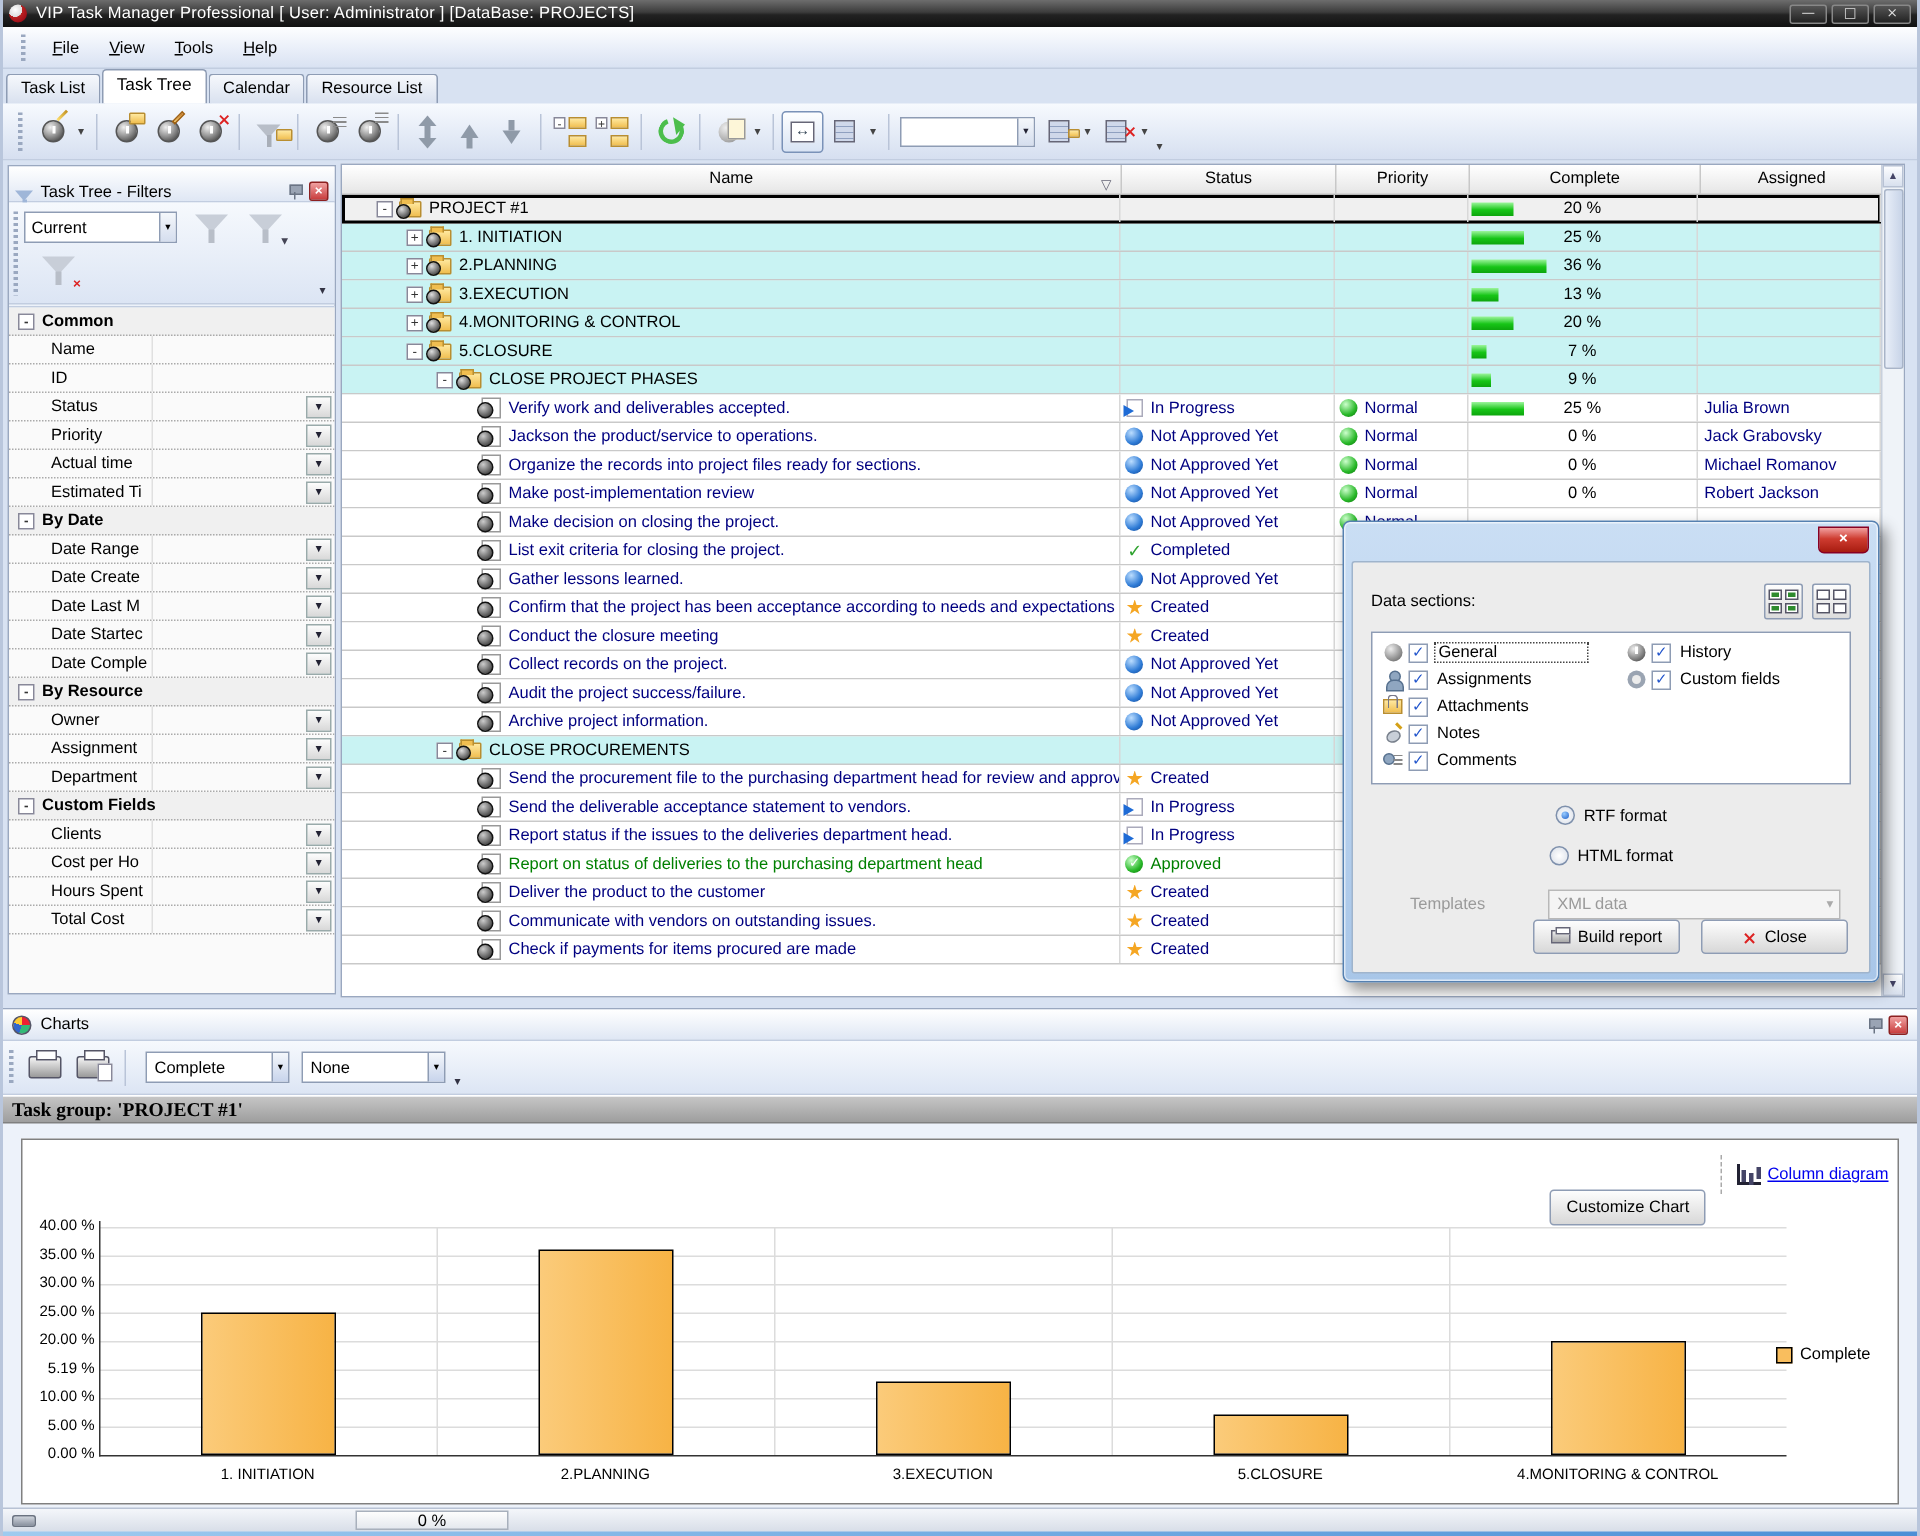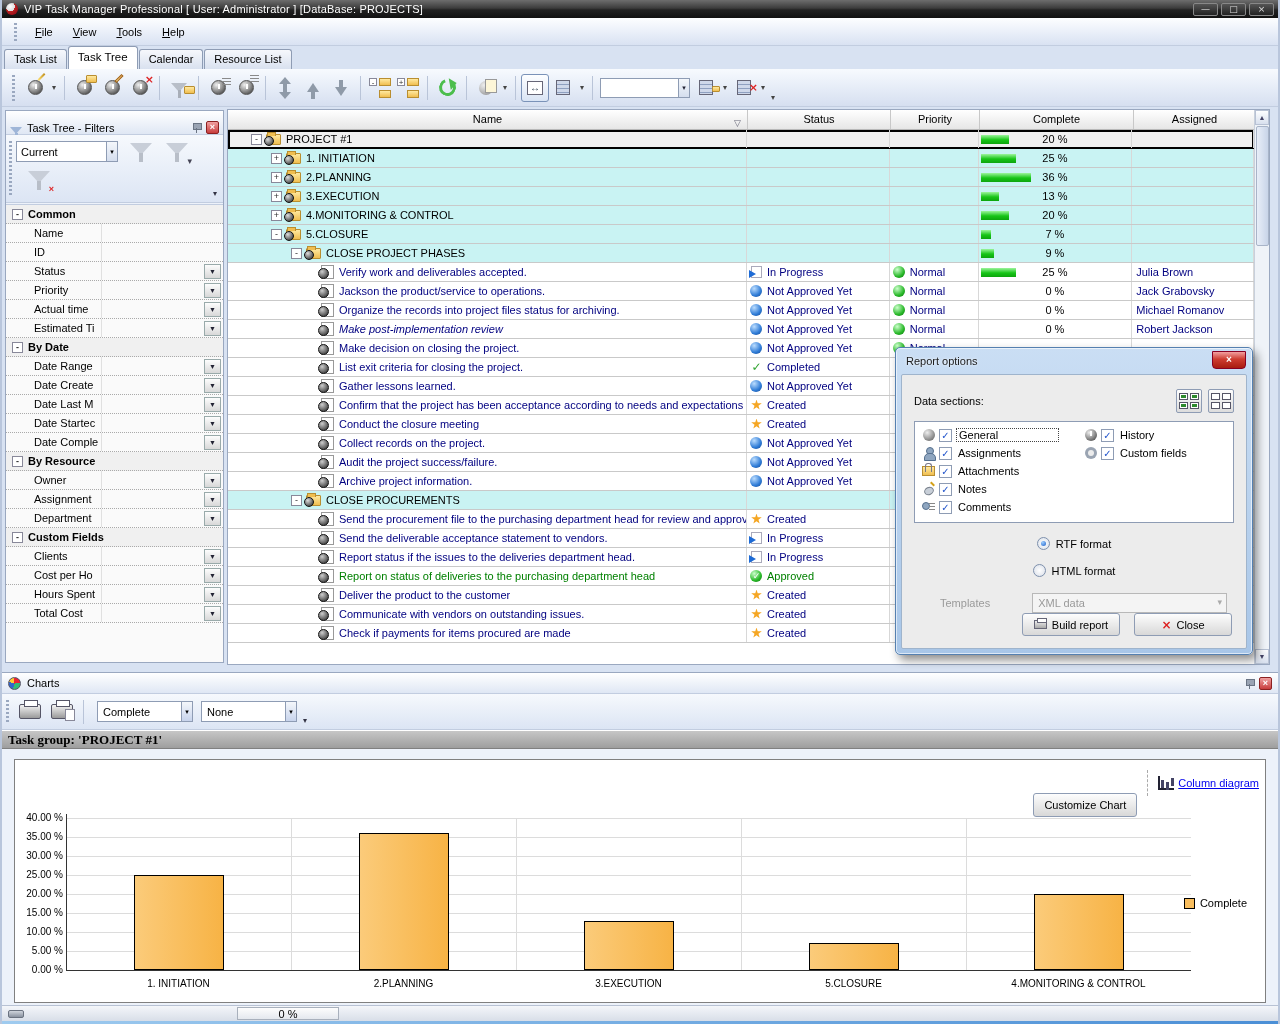--- a/index.html
+++ b/index.html
@@ -636,21 +636,21 @@
             <div class="gc" style="width: 154px;">
               <span class="pct-label">0 %</span>
             </div>
             <div class="gc" style="width: 122px;">
               <span class="task-text" style="padding-left: 4px;">Jack Grabovsky</span>
             </div>
           </div>
           <div class="grid-row">
             <div class="gc name" style="width: 520px;">
               <span class="task-ico" style="margin-left: 93px;"></span>
-              <span class="task-text">Organize the records into project files status for archiving.</span>
+              <span class="task-text">Organize the records into project files ready for sections.</span>
             </div>
             <div class="gc" style="width: 143px;">
               <span class="st-ico">
                 <span class="sphere-blue"></span>
               </span>
               <span class="task-text">Not Approved Yet</span>
             </div>
             <div class="gc" style="width: 89px;">
               <span class="st-ico">
                 <span class="sphere-green"></span>
@@ -658,21 +658,21 @@
               <span class="task-text">Normal</span>
             </div>
             <div class="gc" style="width: 154px;">
               <span class="pct-label">0 %</span>
             </div>
             <div class="gc" style="width: 122px;">
               <span class="task-text" style="padding-left: 4px;">Michael Romanov</span>
             </div>
           </div>
           <div class="grid-row">
-            <div class="gc name" style="width: 520px; font-style: italic;">
+            <div class="gc name" style="width: 520px;">
               <span class="task-ico" style="margin-left: 93px;"></span>
               <span class="task-text">Make post-implementation review</span>
             </div>
             <div class="gc" style="width: 143px;">
               <span class="st-ico">
                 <span class="sphere-blue"></span>
               </span>
               <span class="task-text">Not Approved Yet</span>
             </div>
             <div class="gc" style="width: 89px;">
@@ -932,21 +932,20 @@
         </div>
       <div id="grid-scroll">
         <div class="sc-btn">▲</div>
         <div id="sc-thumb"></div>
         <div class="sc-btn" style="position:absolute;bottom:0;left:0;right:0;">▼</div>
       </div>
     </div>
   </div>
 
   <div id="dialog">
-    <div id="dialog-title">Report options</div>
     <div id="dialog-close">×</div>
     <div id="dialog-body">
       <div id="dlg-sections-row">
         <span id="dlg-sections-label">Data sections:</span>
         <span class="sel-btns">
           <span class="selbtn checked">
               <i></i>
               <i></i>
               <i></i>
               <i></i>
@@ -1074,21 +1073,21 @@
       <div id="legend" style="right:18px; top:137px;">
         <span class="sw"></span>
         <span>Complete</span>
       </div>
     <div class="ytick-label" style="left: 2px; top: 204px;">0.00 %</div>
         <div class="gridline-h" style="left: 51px; width: 1125px; top: 191px;"></div>
         <div class="ytick-label" style="left: 2px; top: 185px;">5.00 %</div>
         <div class="gridline-h" style="left: 51px; width: 1125px; top: 172px;"></div>
         <div class="ytick-label" style="left: 2px; top: 166px;">10.00 %</div>
         <div class="gridline-h" style="left: 51px; width: 1125px; top: 153px;"></div>
-        <div class="ytick-label" style="left: 2px; top: 147px;">15.00 %</div>
+        <div class="ytick-label" style="left: 2px; top: 147px;">5.19 %</div>
         <div class="gridline-h" style="left: 51px; width: 1125px; top: 134px;"></div>
         <div class="ytick-label" style="left: 2px; top: 128px;">20.00 %</div>
         <div class="gridline-h" style="left: 51px; width: 1125px; top: 115px;"></div>
         <div class="ytick-label" style="left: 2px; top: 109px;">25.00 %</div>
         <div class="gridline-h" style="left: 51px; width: 1125px; top: 96px;"></div>
         <div class="ytick-label" style="left: 2px; top: 90px;">30.00 %</div>
         <div class="gridline-h" style="left: 51px; width: 1125px; top: 77px;"></div>
         <div class="ytick-label" style="left: 2px; top: 71px;">35.00 %</div>
         <div class="gridline-h" style="left: 51px; width: 1125px; top: 58px;"></div>
         <div class="ytick-label" style="left: 2px; top: 52px;">40.00 %</div>

